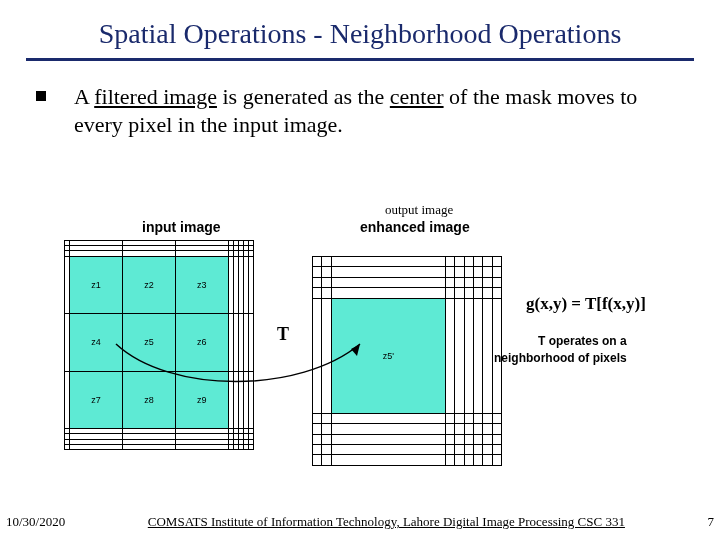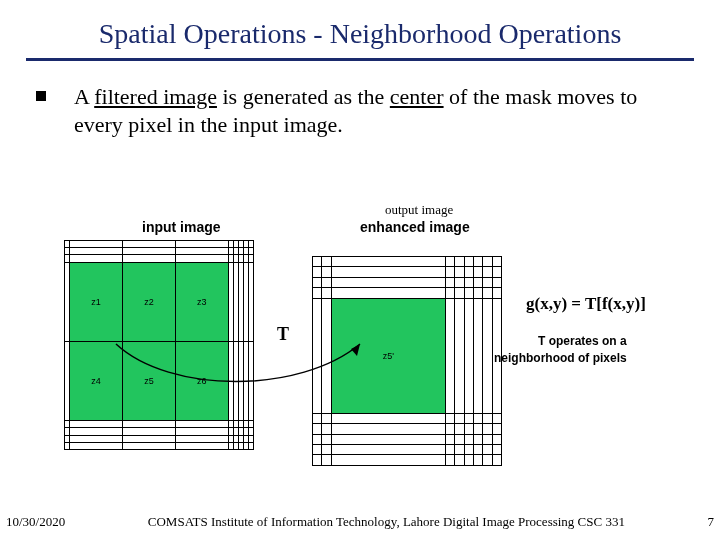--- a/index.html
+++ b/index.html
@@ -83,40 +83,40 @@
   }
   table.gridt td {
     border:1px solid #000;
     padding:0;
     font-size:9px;
     font-family:Arial,sans-serif;
     text-align:center;
     vertical-align:middle;
     background:#fff;
   }
-  table.gridt td.shade { background:#22c55e; }
+  table.gridt td.shade { background:#5eead4; }
   .T {
     font-family:"Times New Roman", serif;
     font-weight:bold;
     font-size:18px;
     position:absolute;
   }
   .arrow {
     position:absolute;
   }
   .footer {
     position:absolute;
     left:0; right:0; bottom:10px;
     display:flex;
     align-items:baseline;
     font-size:13px;
     padding:0 6px;
   }
   .footer .date { flex:0 0 auto; }
-  .footer .inst { flex:1 1 auto; text-align:center; padding:0 8px; }
+  .footer .inst { flex:1 1 auto; text-align:center; padding:0 8px;text-decoration:underline; }
   .footer .pnum { flex:0 0 auto; }
 </style>
 </head>
 <body>
 
 <div class="title">Spatial Operations - Neighborhood Operations</div>
 <div class="title-rule"></div>
 
 <div class="body">
   <div class="bullet-row">
@@ -186,20 +186,31 @@
             <td class="shade">z5</td>
             <td class="shade">z6</td>
             <td></td>
             <td></td>
             <td></td>
             <td></td>
             <td></td>
           </tr>
       <tr>
             <td></td>
+            <td class="shade">z7</td>
+            <td class="shade">z8</td>
+            <td class="shade">z9</td>
+            <td></td>
+            <td></td>
+            <td></td>
+            <td></td>
+            <td></td>
+          </tr>
+      <tr>
+            <td></td>
             <td></td>
             <td></td>
             <td></td>
             <td></td>
             <td></td>
             <td></td>
             <td></td>
             <td></td>
           </tr>
       <tr>

